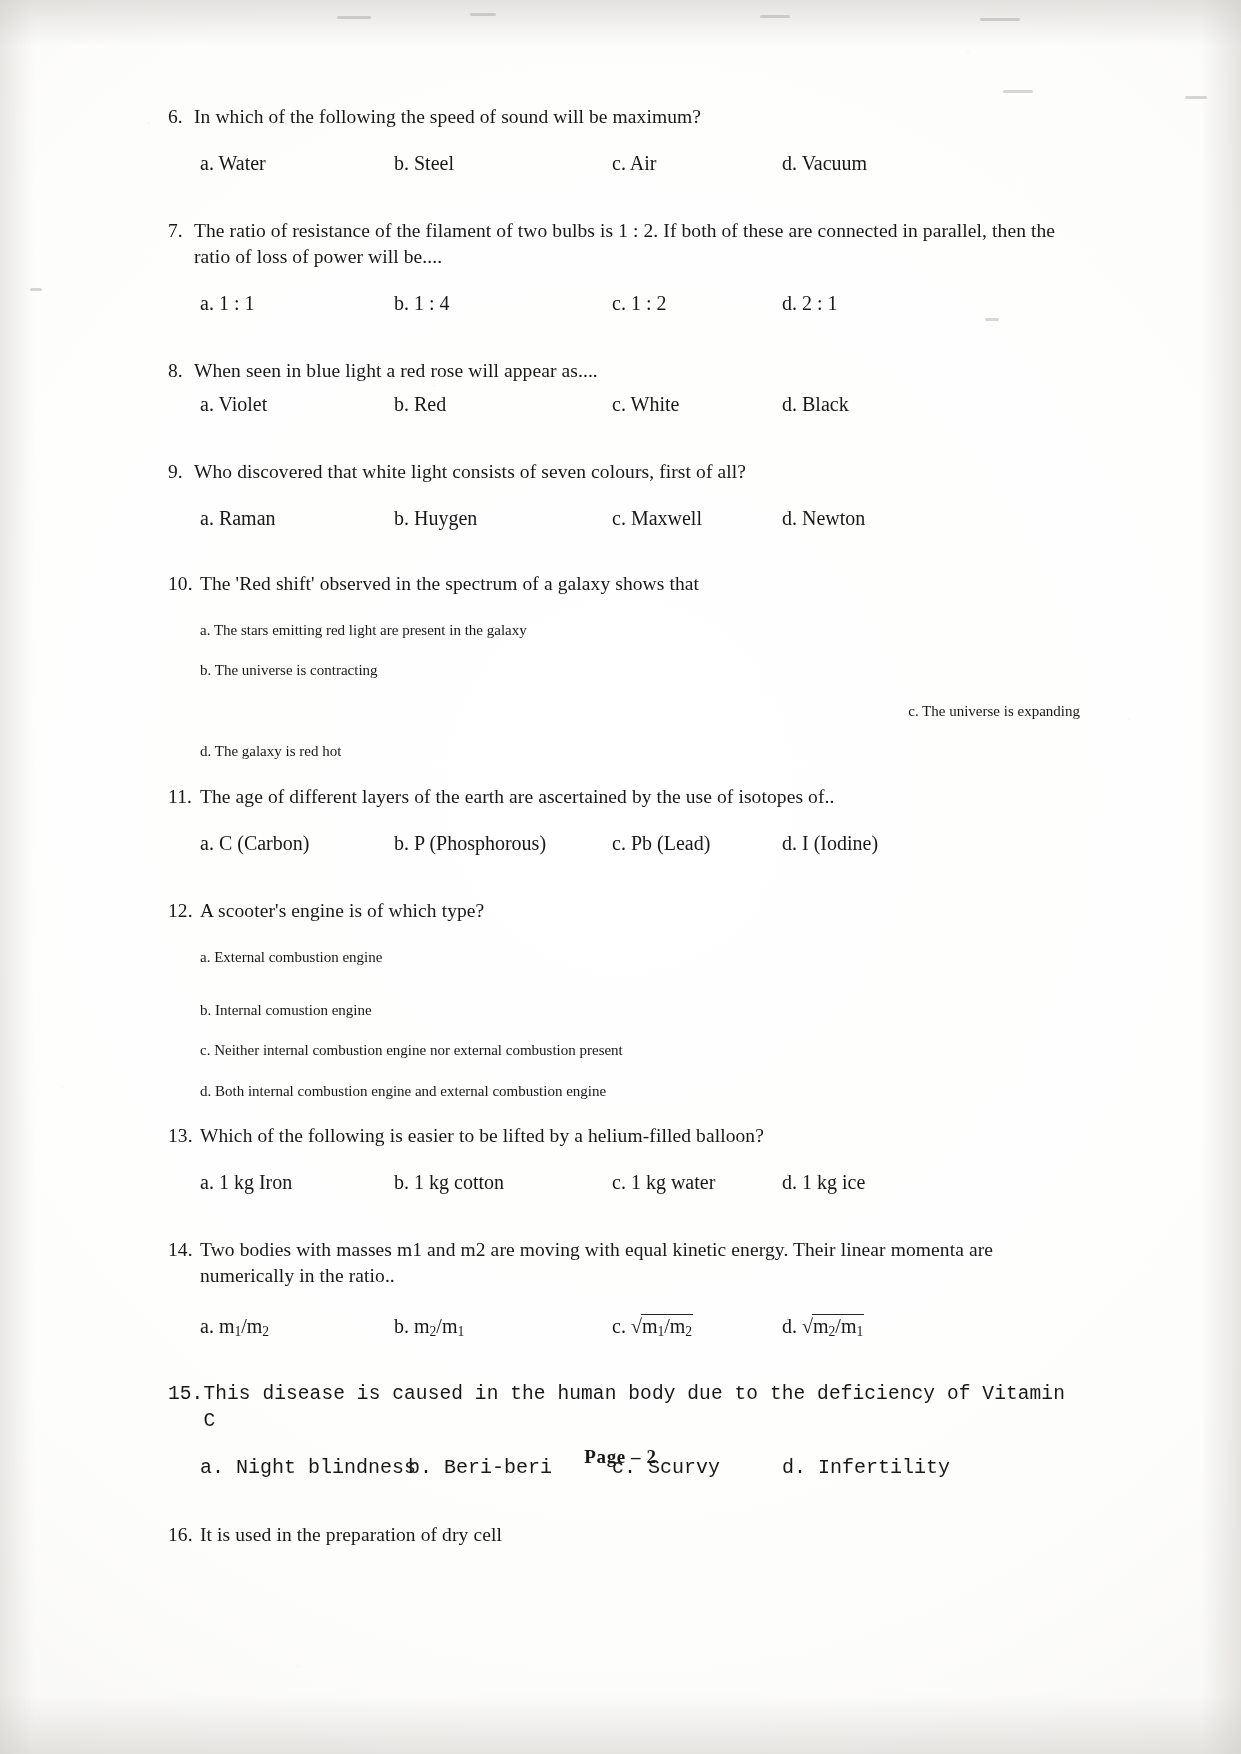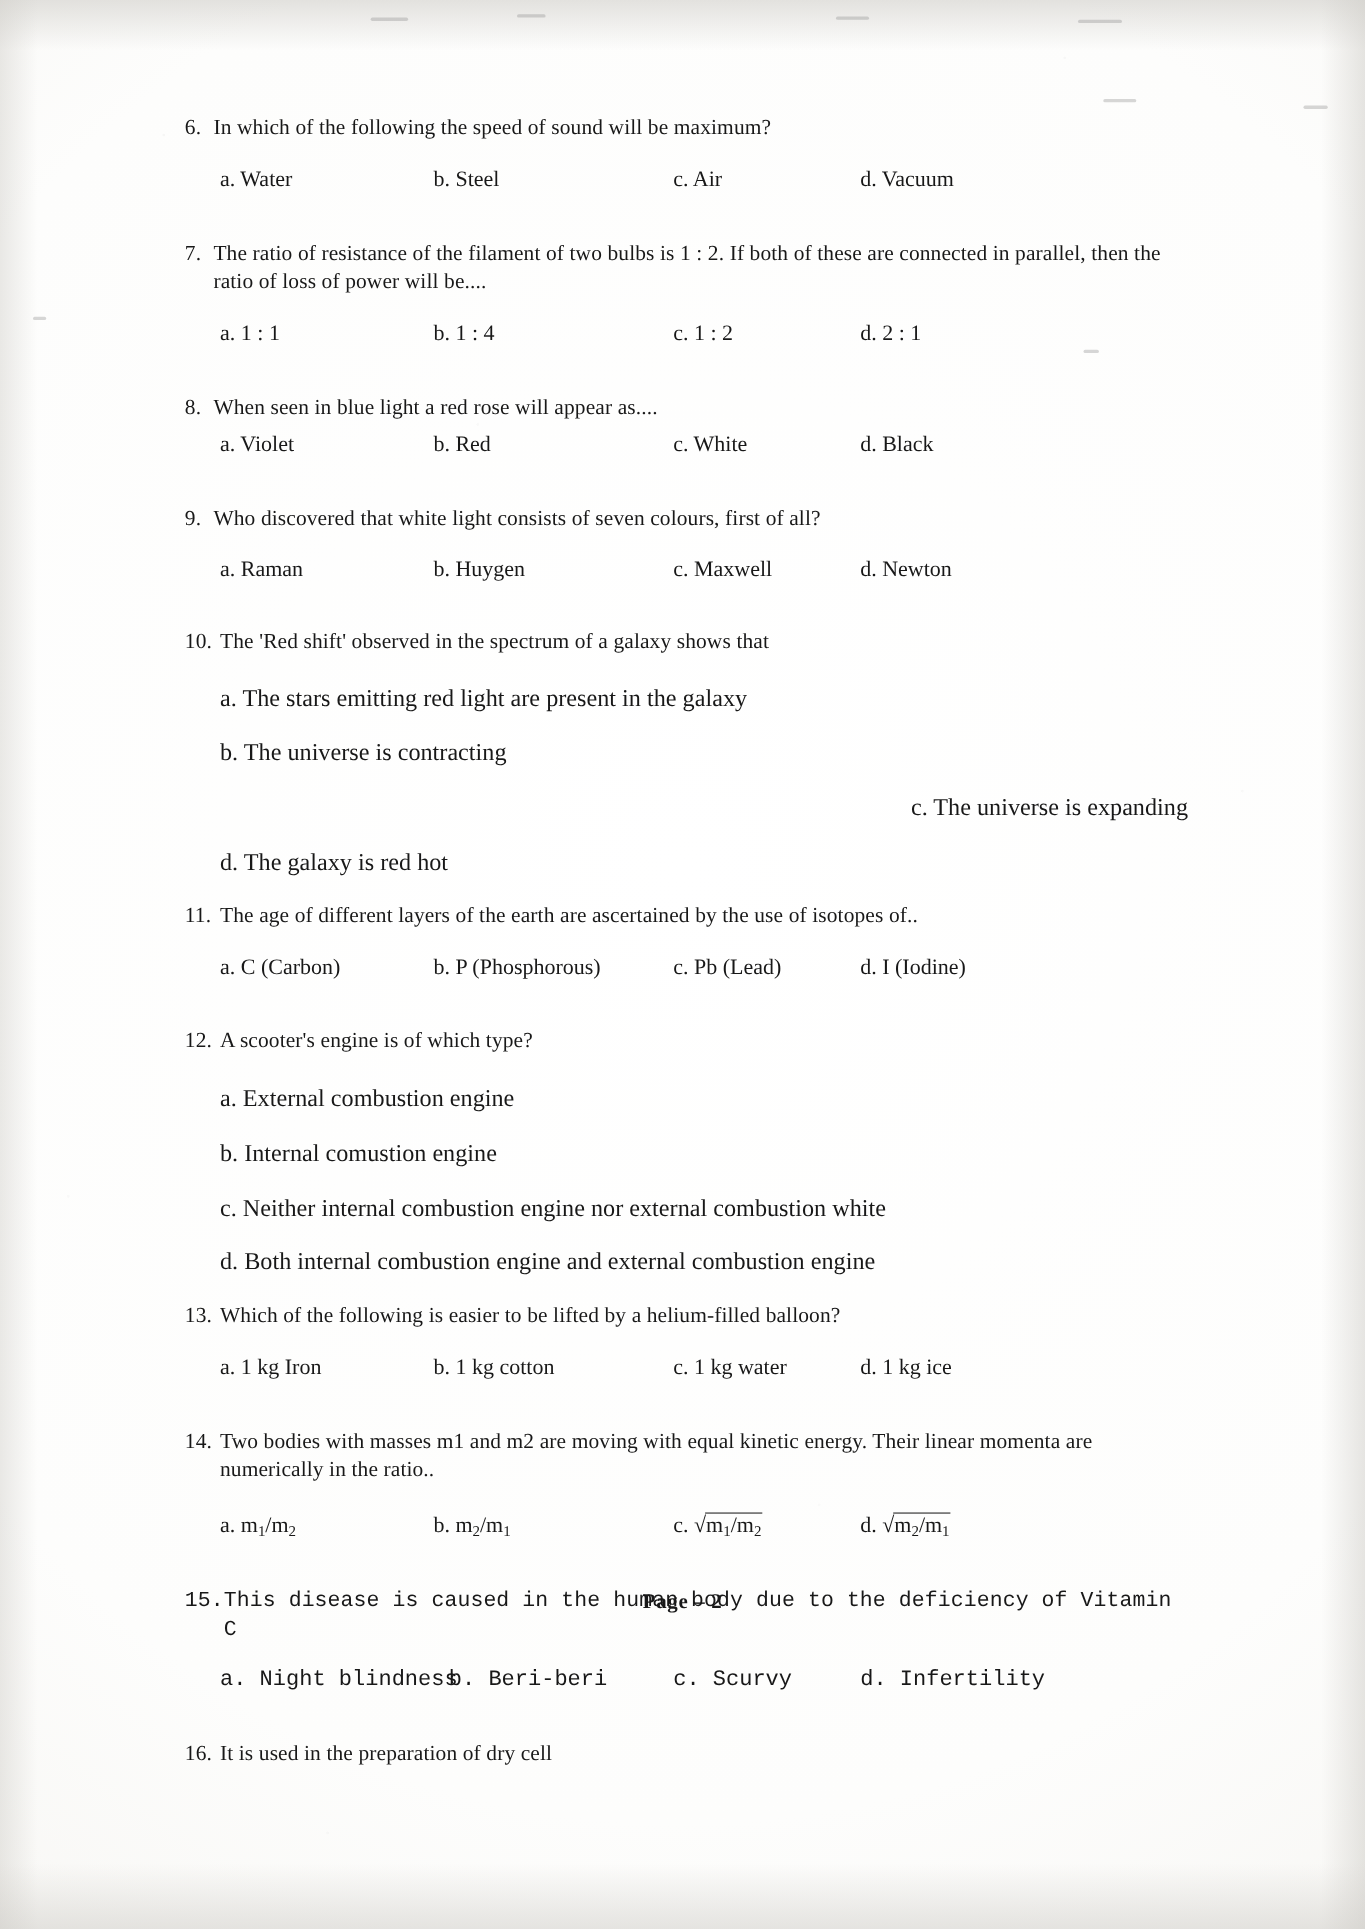--- a/index.html
+++ b/index.html
@@ -91,21 +91,21 @@
     white-space: nowrap;
     top: 0;
   }
   .col-a { left: 32px; }
   .col-b { left: 226px; }
   .col-c { left: 444px; }
   .col-d { left: 614px; }
 
   
   .opt-stack {
-    font-size: 22px;
+    font-size: 15px;
     margin-left: 32px;
     line-height: 1.3;
   }
 
   sub { font-size: .68em; vertical-align: -.25em; }
 
   .radical { white-space: nowrap; }
   .radical .rad-body {
     border-top: 1px solid #272727;
     padding: 0 1px 0 1px;
@@ -219,22 +219,22 @@
         <span class="opt col-d">d. I (Iodine)</span>
       </div>
     </div>
 
     <div class="qblock" style="margin-bottom:20px;">
       <div class="qtext">
         <span class="qnum indent">12.</span>
         <span class="qbody">A scooter's engine is of which type?</span>
       </div>
       <div class="opt-stack" style="margin-top:24px;">a. External combustion engine</div>
-      <div class="opt-stack" style="margin-top:21px;">b. Internal comustion engine</div>
-      <div class="opt-stack" style="margin-top:21px;">c. Neither internal combustion engine nor external combustion white</div>
+      <div class="opt-stack" style="margin-top:33px;">b. Internal comustion engine</div>
+      <div class="opt-stack" style="margin-top:21px;">c. Neither internal combustion engine nor external combustion present</div>
       <div class="opt-stack" style="margin-top:21px;">d. Both internal combustion engine and external combustion engine</div>
     </div>
 
     <div class="qblock" style="margin-top:22px;margin-bottom:20px;">
       <div class="qtext">
         <span class="qnum indent">13.</span>
         <span class="qbody">Which of the following is easier to be lifted by a helium-filled balloon?</span>
       </div>
       <div class="opt-row" style="margin-top:22px;">
         <span class="opt col-a">a. 1 kg Iron</span>

